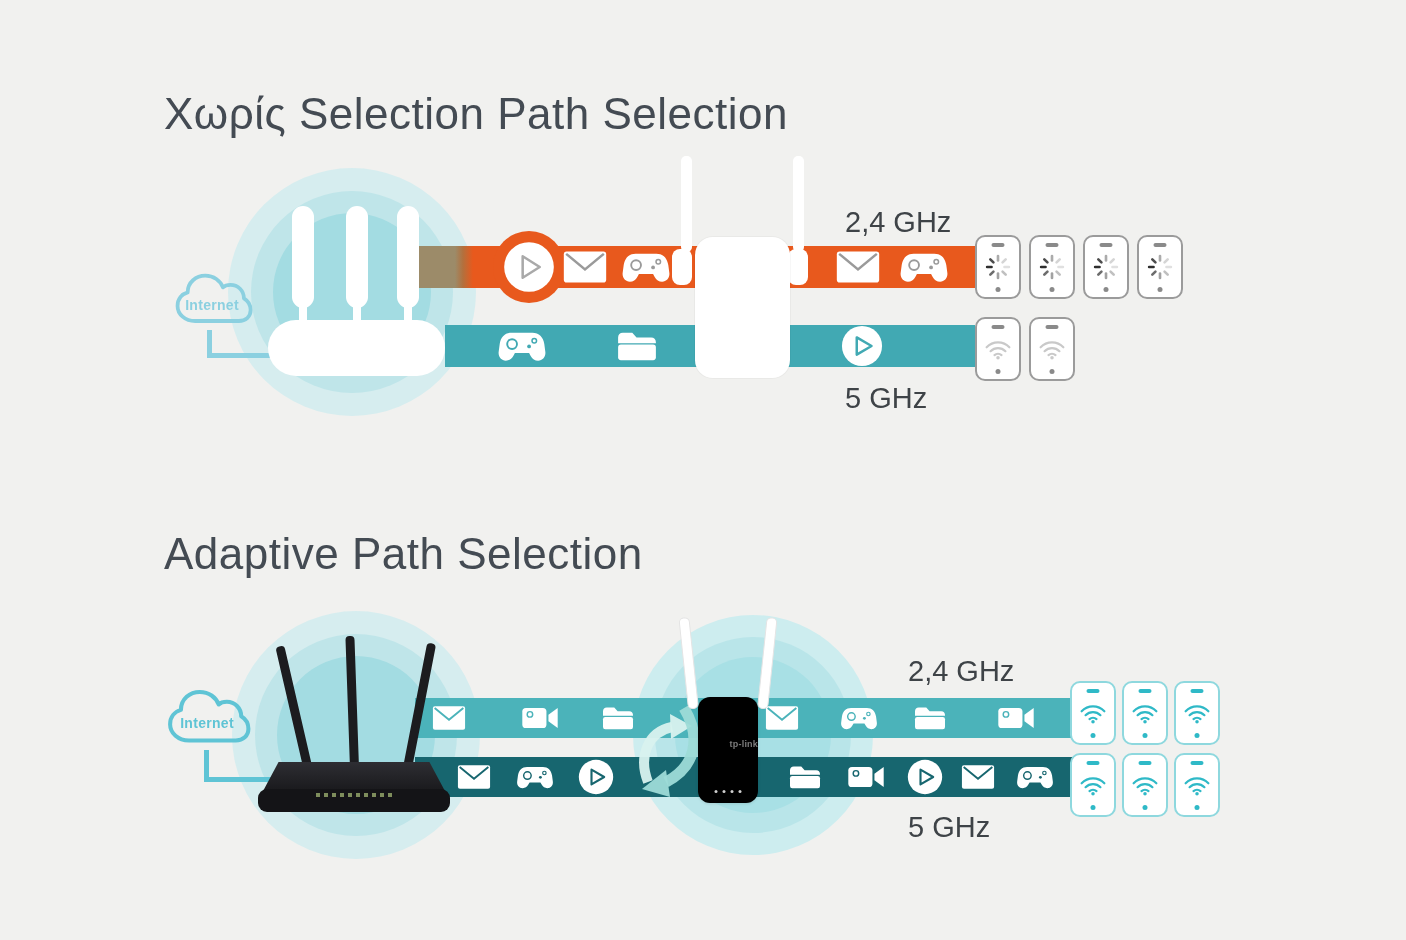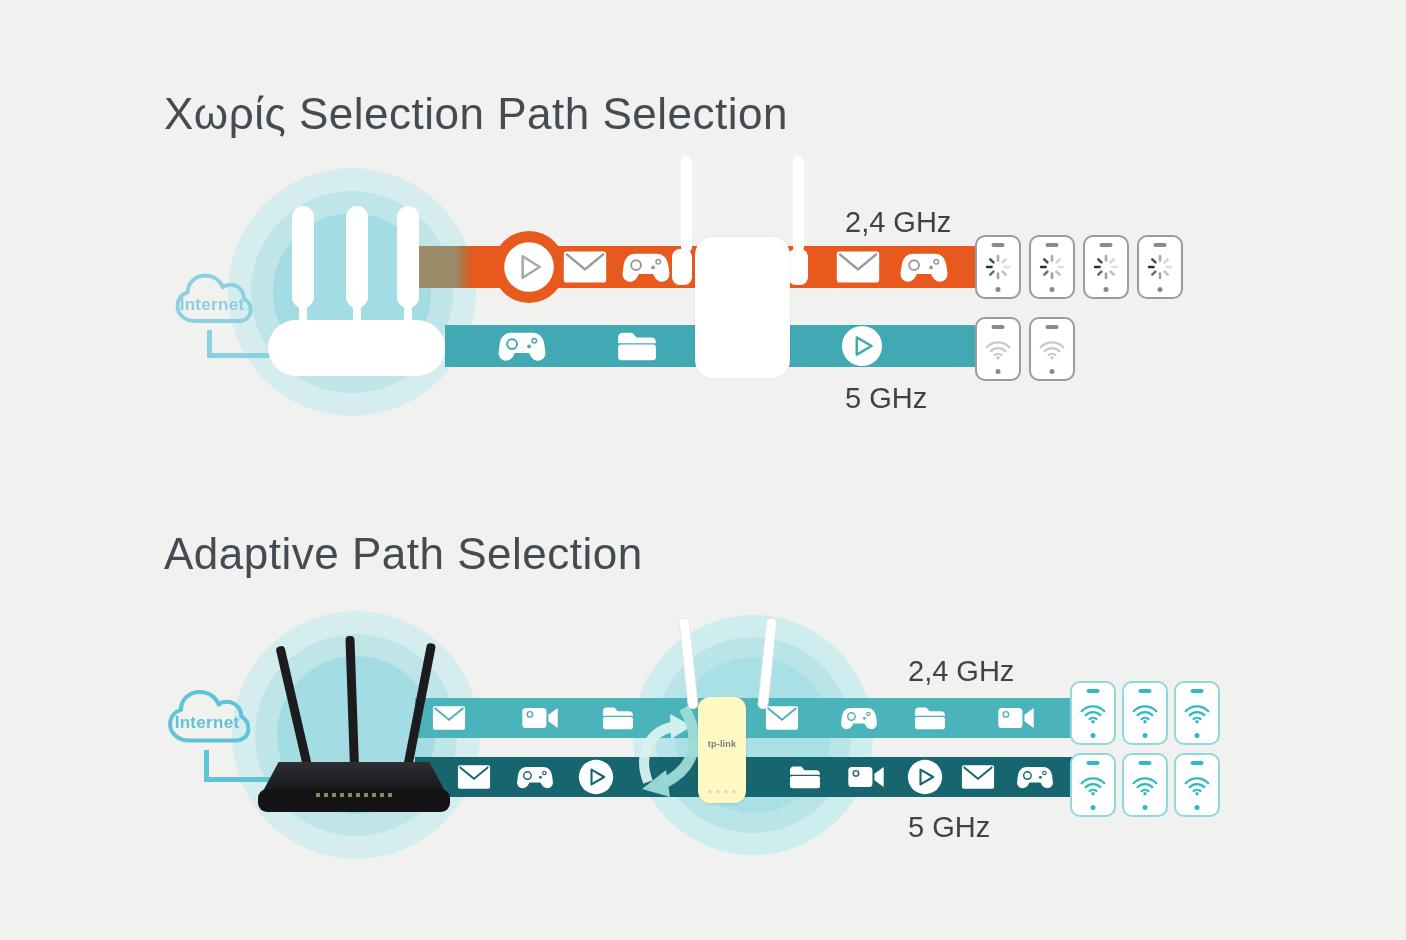--- a/index.html
+++ b/index.html
@@ -21,21 +21,21 @@
   .d2h2{left:255px;top:634px;width:202px;height:202px;background:var(--halo-mid)}
   .d2h3{left:277px;top:656px;width:158px;height:158px;background:var(--halo-inner)}
   .e2h1{left:633px;top:615px;width:240px;height:240px;background:var(--halo-ext-outer)}
   .e2h2{left:655px;top:637px;width:196px;height:196px;background:var(--halo-ext-mid)}
   .e2h3{left:675px;top:657px;width:156px;height:156px;background:var(--halo-ext-inner)}
 
   .cloud{position:absolute;z-index:2;}
   .c1{left:170px;top:266px;width:84px;height:68px;color:var(--cloud-1,#8bd0e0)}
   .c2{left:162px;top:682px;width:90px;height:72px;color:var(--cloud-2,#5fc4d5)}
   .cloud svg{position:absolute;left:0;top:0;width:100%;height:100%;}
-  .cloud .cloud-label{position:absolute;left:0;right:0;top:57%;transform:translateY(-50%);text-align:center;font-weight:bold;font-size:17px;letter-spacing:.3px;}
+  .cloud .cloud-label{position:absolute;left:0;right:0;top:57%;transform:translateY(-50%);text-align:center;font-weight:bold;font-size:14px;letter-spacing:.3px;}
   .conn{position:absolute;z-index:2;}
   .c1v{left:207px;top:330px;width:5px;height:28px;background:var(--cloud-1)}
   .c1h{left:207px;top:353px;width:64px;height:5px;background:var(--cloud-1)}
   .c2v{left:204px;top:750px;width:5px;height:32px;background:var(--cloud-2)}
   .c2h{left:204px;top:777px;width:80px;height:5px;background:var(--cloud-2)}
 
   .band{position:absolute;z-index:2;}
   .b1t{left:413px;top:246px;width:562px;height:42px;background:linear-gradient(90deg,var(--orange-shaded) 0 42px,#b3703d 50px,var(--orange-band) 60px)}
   .b1b{left:445px;top:325px;width:530px;height:42px;background:var(--teal-band)}
   .b2t{left:415px;top:698px;width:660px;height:40px;background:var(--light-teal-band)}
@@ -64,21 +64,21 @@
 
   
   .e1ant{position:absolute;width:11px;height:96px;top:156px;border-radius:5px;background:#fff;z-index:6}
   .e1a1{left:681px}.e1a2{left:793px}
   .e1body{position:absolute;left:695px;top:237px;width:95px;height:141px;background:#fff;border-radius:18px;z-index:6;box-shadow:0 0 0 1px rgba(0,0,0,.03)}
 
   
   .e2ant{position:absolute;width:11px;height:92px;border-radius:5px;background:#fff;border:1px solid #e4e4e4;box-sizing:border-box;transform-origin:50% 100%;z-index:6}
   .e2a1{left:688px;top:617px;transform:rotate(-6deg)}
   .e2a2{left:757px;top:617px;transform:rotate(6deg)}
-  .e2body{position:absolute;left:698px;top:697px;width:48px;height:106px;background:#fef9c3;border-radius:12px;z-index:6;box-shadow:0 1px 3px rgba(0,0,0,.10);display:flex;flex-direction:column;align-items:center}
+  .e2body{position:absolute;left:698px;top:697px;width:60px;height:106px;background:#000000;border-radius:12px;z-index:6;box-shadow:0 1px 3px rgba(0,0,0,.10);display:flex;flex-direction:column;align-items:flex-end}
   .e2logo{margin-top:42px;font-size:9px;color:#7b7b7b;font-weight:bold;letter-spacing:.2px}
   .e2leds{position:absolute;bottom:10px;left:50%;transform:translateX(-50%);display:flex;gap:5px}
   .e2led{width:3px;height:3px;border-radius:50%;background:#cfcfcf}
 
   .arrows{position:absolute;left:612px;top:696px;width:100px;height:108px;z-index:4;line-height:0}
 
   .device-row{position:absolute;display:flex;z-index:6;}
   .dr1t{left:975px;top:235px;gap:8px}
   .dr1b{left:975px;top:317px;gap:8px}
   .dr2t{left:1070px;top:681px;gap:6px}

